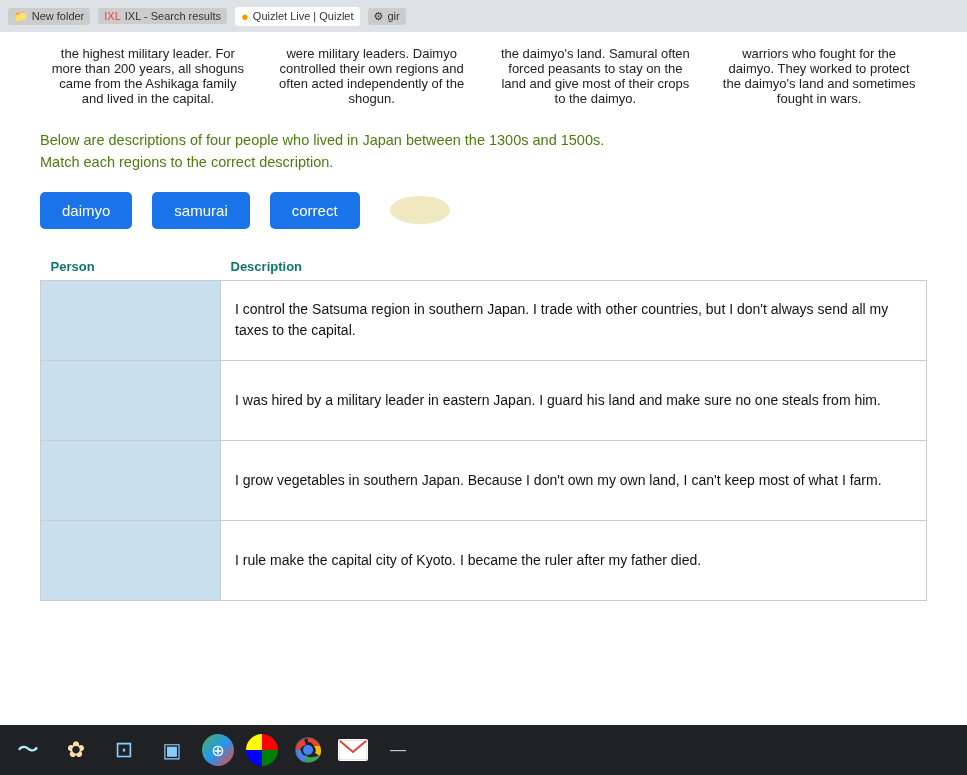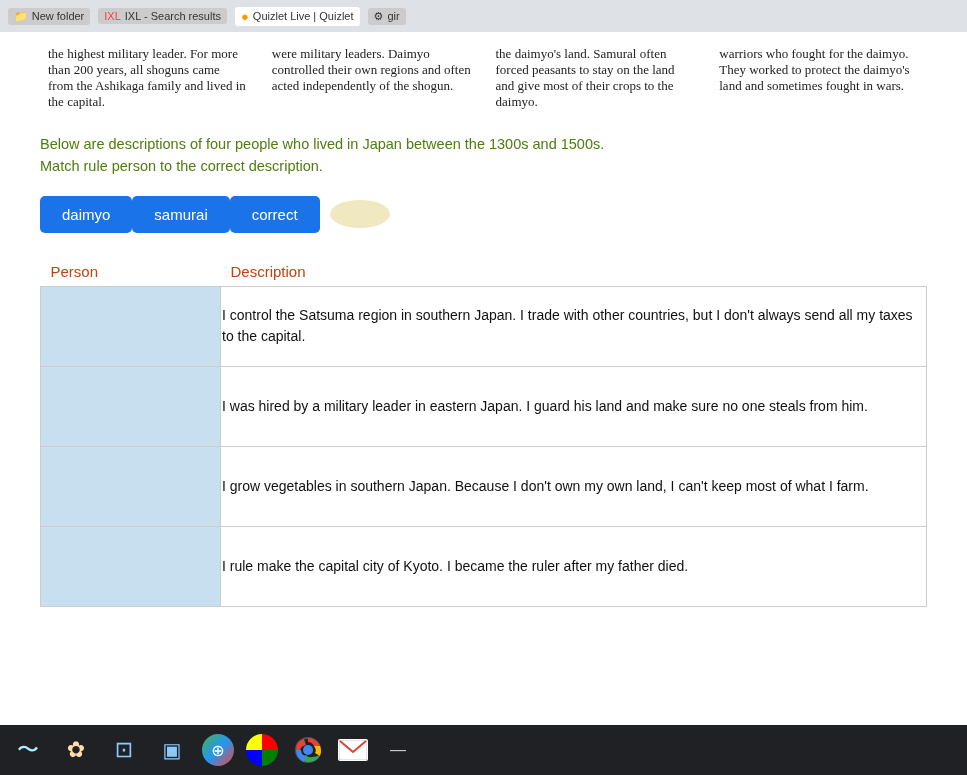--- a/index.html
+++ b/index.html
@@ -30,40 +30,39 @@
       background: #fff;
     }
 
     
     .info-columns {
       display: grid;
       grid-template-columns: 1fr 1fr 1fr 1fr;
       gap: 8px;
       margin-bottom: 20px;
       font-size: 13px;
-      text-align: left;
+      text-align: center;
       color: #222;
-      font-family: Liberation Serif, serif;
     }
     .info-col {
       padding: 4px 8px;
     }
 
     
     .instruction-text {
       font-size: 14.5px;
       color: #4d7c0f;
       margin-bottom: 18px;
       line-height: 1.5;
     }
 
     
     .answer-buttons {
       display: flex;
-      gap: 0;
+      gap: 20px;
       margin-bottom: 24px;
       align-items: center;
     }
     .answer-btn {
       background: #1a73e8;
       color: #fff;
       border: none;
       padding: 10px 22px;
       border-radius: 5px;
       font-size: 15px;
@@ -80,35 +79,35 @@
       display: inline-block;
       margin-left: 10px;
     }
 
     
     .match-table {
       width: 100%;
       border-collapse: collapse;
     }
     .match-table thead tr th {
-      font-weight: normal;
-      font-size: 15px;
+      font-weight: bold;
+      font-size: 13px;
       text-align: left;
       padding: 6px 10px;
-      color: #c2410c;
+      color: #0f766e;
     }
     .match-table thead tr th:first-child {
       width: 180px;
     }
     .match-table tbody tr {
       border: 1px solid #ccc;
     }
     .match-table tbody tr td {
       border: 1px solid #ccc;
-      padding: 1px;
+      padding: 14px;
       vertical-align: middle;
     }
     .person-cell {
       width: 180px;
       height: 80px;
       background: #c8dff0;
       border-right: 1px solid #ccc;
     }
     .description-cell {
       padding: 12px 16px;
@@ -177,21 +176,21 @@
     <div class="info-col">
       <span>the daimyo's land. Samural often forced peasants to stay on the land and give most of their crops to the daimyo.</span>
     </div>
     <div class="info-col">
       <span>warriors who fought for the daimyo. They worked to protect the daimyo's land and sometimes fought in wars.</span>
     </div>
   </div>
 
   <div class="instruction-text">
     <div>Below are descriptions of four people who lived in Japan between the 1300s and 1500s.</div>
-    <div>Match rule person to the correct description.</div>
+    <div>Match each regions to the correct description.</div>
   </div>
 
   <div class="answer-buttons">
     <button class="answer-btn">daimyo</button>
     <button class="answer-btn">samurai</button>
     <button class="answer-btn">correct</button>
     <div class="oval-shape"></div>
   </div>
 
   <table class="match-table">

